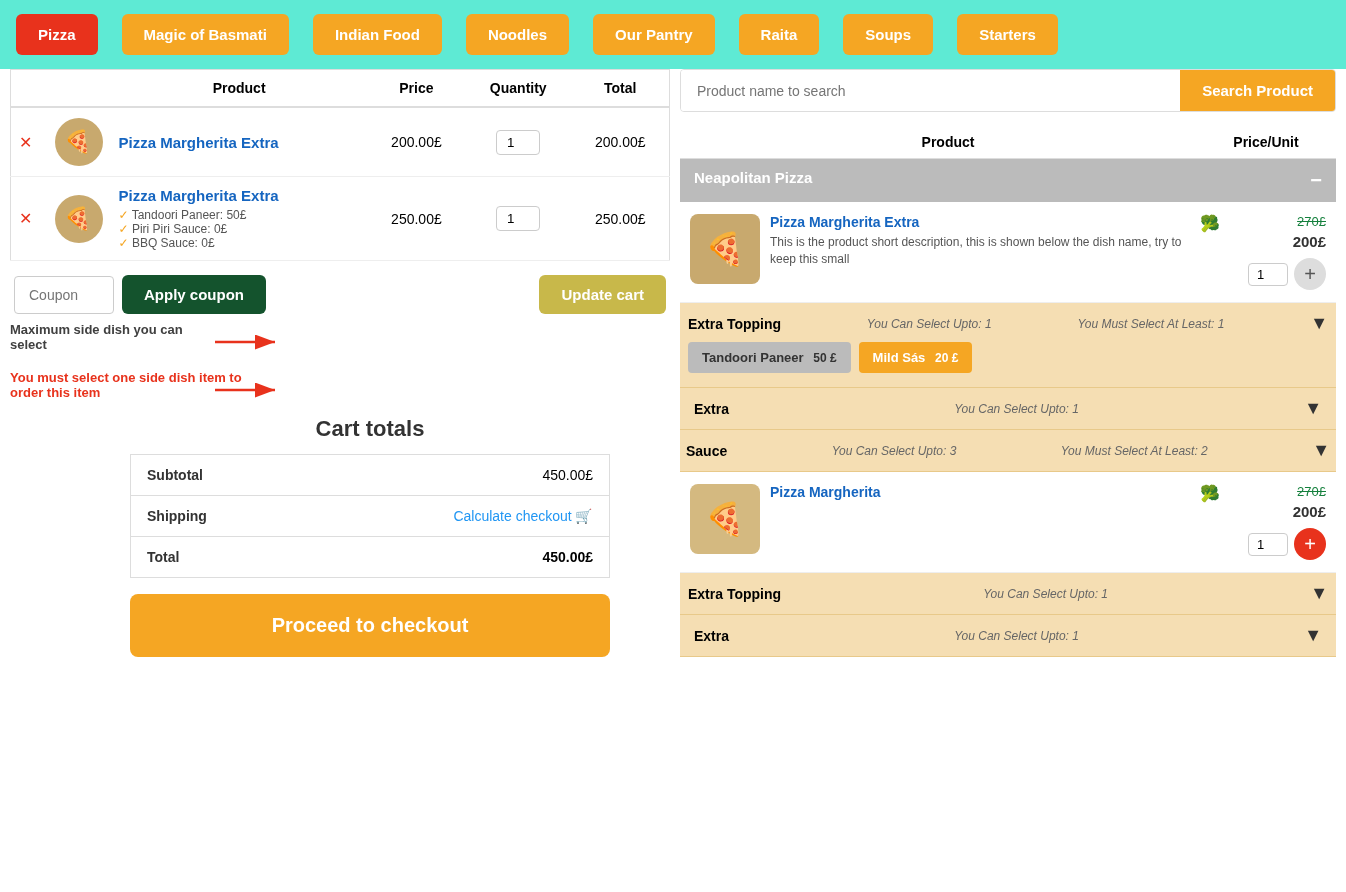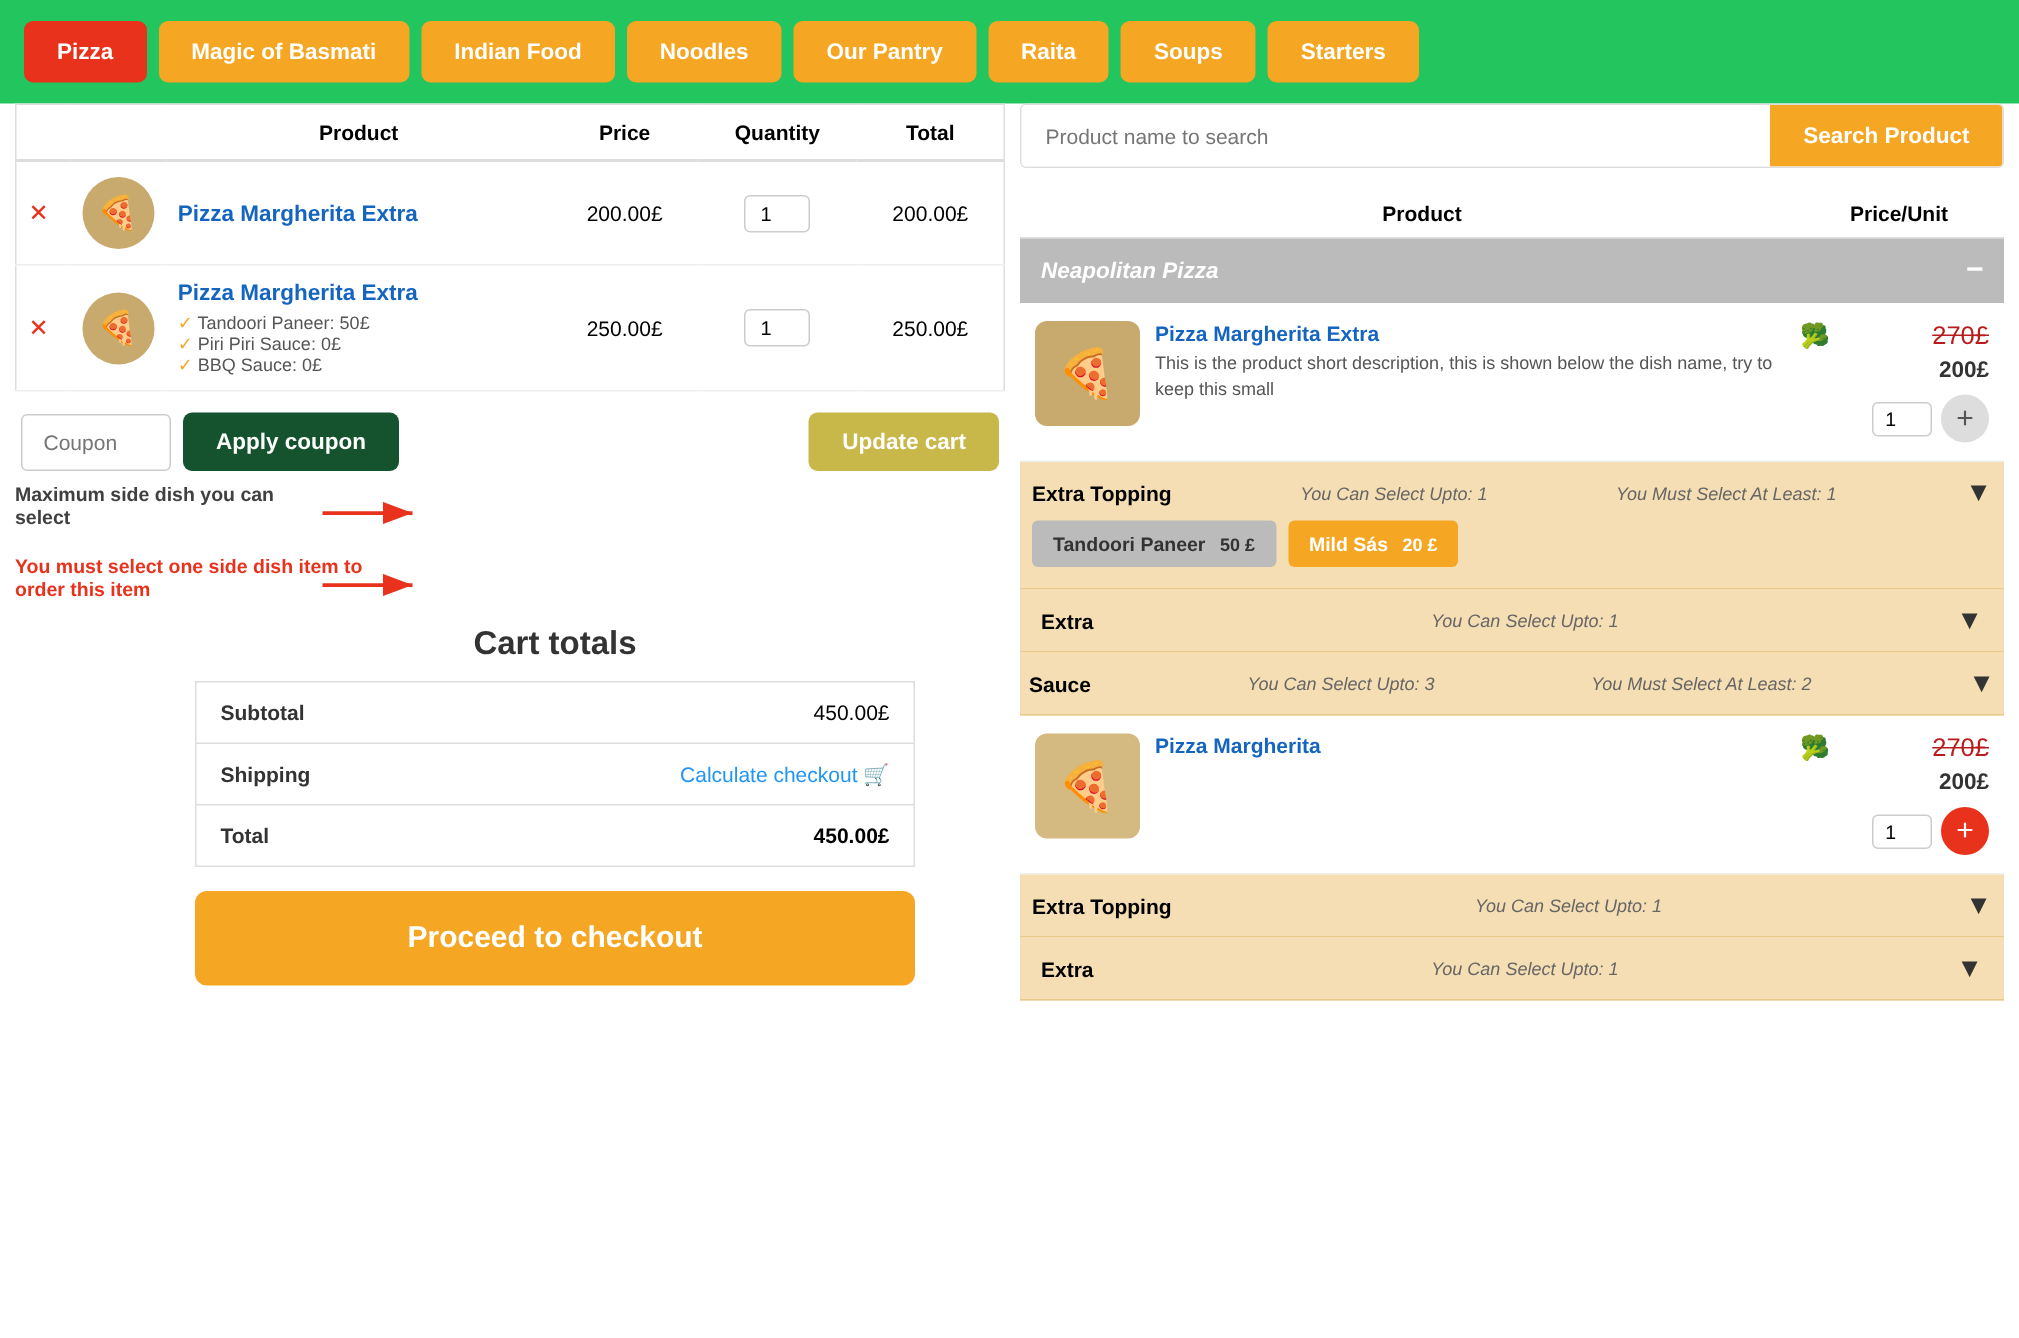--- a/index.html
+++ b/index.html
@@ -1,19 +1,19 @@
 <!DOCTYPE html>
 <html><head>
   <meta charset="utf-8">
   <style>
     * { box-sizing: border-box; margin: 0; padding: 0; }
     body { font-family: Arial, sans-serif; background: #fff; font-size: 14px; }
 
     
-    .nav-bar { display: flex; gap: 8px; padding: 14px 16px; background: #22c55e; flex-wrap: wrap; }
+    .nav-bar { display: flex; gap: 24px; padding: 14px 16px; background: #5eead4; flex-wrap: wrap; }
     .nav-btn {
       padding: 12px 22px; border: none; border-radius: 6px; cursor: pointer;
       font-size: 15px; font-weight: 600; color: #fff; background: #f5a623;
     }
     .nav-btn.active { background: #e8321c; }
 
     
     .main { display: flex; gap: 0; padding: 0 10px 20px; }
 
     
@@ -53,33 +53,33 @@
     .search-row { display: flex; gap: 0; margin-bottom: 14px; border: 1px solid #ddd; border-radius: 4px; overflow: hidden; }
     .search-input { flex: 1; padding: 12px 16px; border: none; font-size: 14px; color: #999; outline: none; }
     .search-btn { background: #f5a623; color: #fff; border: none; padding: 12px 22px; font-size: 15px; font-weight: 700; cursor: pointer; }
 
     
     .product-list-header { display: flex; padding: 8px 10px; font-weight: 700; border-bottom: 1px solid #ddd; }
     .product-list-header .col-product { flex: 1; text-align: center; }
     .product-list-header .col-price { width: 120px; text-align: center; }
 
     
-    .category-header { background: #bbb; color: #fff; padding: 10px 14px; font-weight: 700; font-size: 15px; display: flex; justify-content: space-between; align-items: center; margin-bottom: 0; font-style: italic; }
+    .category-header { background: #bbb; color: #fff; padding: 10px 14px; font-weight: 700; font-size: 15px; display: flex; justify-content: space-between; align-items: flex-start; margin-bottom: 0; }
     .category-minus { color: #fff; font-size: 20px; cursor: pointer; }
 
     
     .product-item { display: flex; align-items: flex-start; padding: 12px 10px; border-bottom: 1px solid #eee; gap: 10px; }
     .pizza-round { width: 70px; height: 70px; background: #c8a96e; border-radius: 8px; display: flex; align-items: center; justify-content: center; font-size: 32px; }
     .pizza-slice { width: 70px; height: 70px; background: #d4b980; border-radius: 8px; display: flex; align-items: center; justify-content: center; font-size: 32px; }
     .product-item-info { flex: 1; }
     .product-item-name { color: #1565c0; font-weight: 700; font-size: 14px; }
     .product-item-desc { font-size: 12px; color: #555; margin-top: 4px; line-height: 1.4; }
     .veg-icon { color: #4caf50; font-size: 16px; margin: 0 6px; }
     .product-item-price { display: flex; flex-direction: column; align-items: flex-end; gap: 4px; min-width: 90px; }
-    .price-original { text-decoration: line-through; color: #b91c1c; font-size: 17px; }
+    .price-original { text-decoration: line-through; color: #15803d; font-size: 13px; }
     .price-current { color: #333; font-weight: 700; font-size: 15px; }
     .qty-row { display: flex; align-items: center; gap: 6px; margin-top: 4px; }
     .qty-input-sm { width: 40px; padding: 3px; text-align: center; border: 1px solid #ccc; border-radius: 4px; font-size: 13px; }
     .add-btn-circle { width: 32px; height: 32px; border-radius: 50%; background: #ddd; border: none; font-size: 20px; cursor: pointer; display: flex; align-items: center; justify-content: center; color: #555; }
     .add-btn-circle.active { background: #e8321c; color: #fff; }
 
     
     .topping-section { background: #f5deb3; padding: 10px 8px; border-bottom: 1px solid #e8c98a; }
     .topping-header { display: flex; justify-content: space-between; align-items: center; }
     .topping-title { font-weight: 700; font-size: 14px; }

